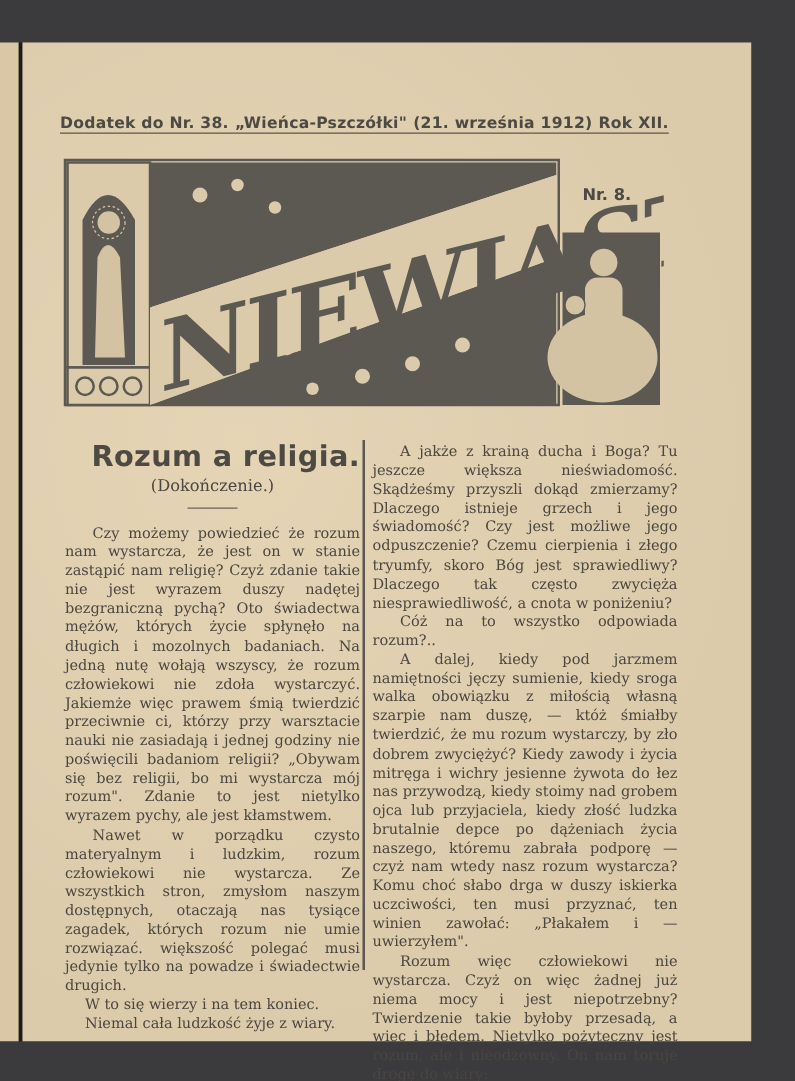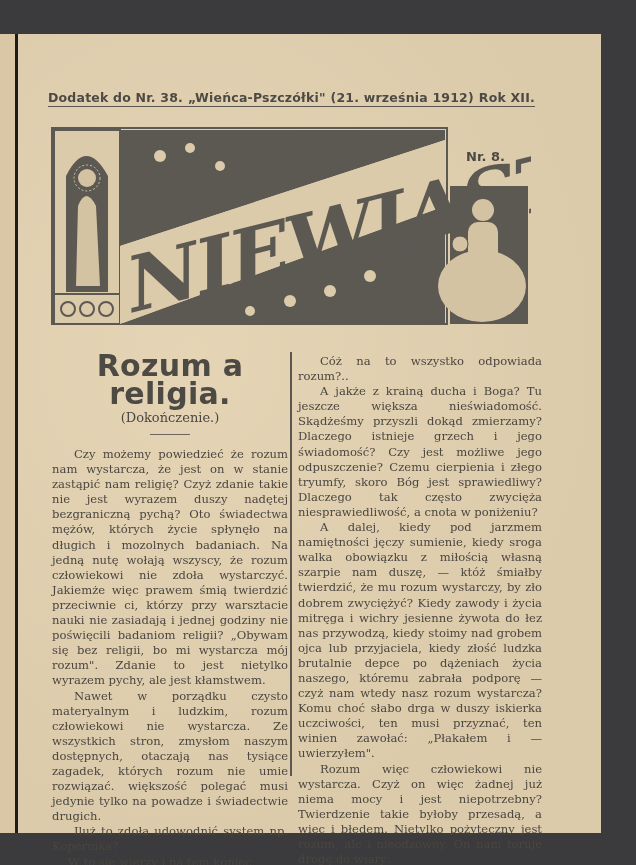--- a/index.html
+++ b/index.html
@@ -40,22 +40,22 @@
     position:absolute; top:318px;
     font-size:11.6px; line-height:15.1px; color:#4a4640;
     text-align:justify;
   }
   .col-left { left:34px; width:236px; }
   .col-right { left:280px; width:244px; top:320px; }
   .divider {
     position:absolute; left:272px; top:318px; width:1.5px; height:424px; background:#5c5750;
   }
   .title {
-    font-family:"DejaVu Sans", sans-serif; font-weight:bold; font-size:30px;
-    color:#4d4a44; text-align:center; margin:0; line-height:28px; letter-spacing:0.3px;
+    font-family:"DejaVu Sans", sans-serif; font-weight:bold; font-size:23px;
+    color:#4d4a44; text-align:right; margin:0; line-height:28px; letter-spacing:0.3px;
   }
   .subtitle { font-size:13px; text-align:center; margin-top:3px; line-height:13px; }
   .rule { width:40px; height:1px; background:#6a655d; margin:10px auto 12px; }
   p { margin:0; text-indent:22px; }
   p.last-centered { text-indent:16px; }
 </style>
 </head>
 <body>
 
 <div class="left-page"></div>
@@ -114,27 +114,26 @@
   </svg>
 
   <div class="issue-no">Nr. 8.</div>
 
   <div class="col col-left">
     <h1 class="title">Rozum a religia.</h1>
     <div class="subtitle">(Dokończenie.)</div>
     <div class="rule"></div>
     <p>Czy możemy powiedzieć że rozum nam wystarcza, że jest on w stanie zastąpić nam religię? Czyż zdanie takie nie jest wyrazem duszy nadętej bezgraniczną pychą? Oto świadectwa mężów, których życie spłynęło na długich i mozolnych badaniach. Na jedną nutę wołają wszyscy, że rozum człowiekowi nie zdoła wystarczyć. Jakiemże więc prawem śmią twierdzić przeciwnie ci, którzy przy warsztacie nauki nie zasiadają i jednej godziny nie poświęcili badaniom religii? „Obywam się bez religii, bo mi wystarcza mój rozum". Zdanie to jest nietylko wyrazem pychy, ale jest kłamstwem.</p>
     <p>Nawet w porządku czysto materyalnym i ludzkim, rozum człowiekowi nie wystarcza. Ze wszystkich stron, zmysłom naszym dostępnych, otaczają nas tysiące zagadek, których rozum nie umie rozwiązać. większość polegać musi jedynie tylko na powadze i świadectwie drugich.</p>
-    <p>Iluż to zdoła udowodnić system np. Kopernika?</p>
     <p class="last-centered">W to się wierzy i na tem koniec.</p>
     <p class="last-centered">Niemal cała ludzkość żyje z wiary.</p>
   </div>
 
   <div class="divider"></div>
 
   <div class="col col-right">
+    <p>A jakże z krainą ducha i Boga? Tu jeszcze większa nieświadomość. Skądżeśmy przyszli dokąd zmierzamy? Dlaczego istnieje grzech i jego świadomość? Czy jest możliwe jego odpuszczenie? Czemu cierpienia i złego tryumfy, skoro Bóg jest sprawiedliwy? Dlaczego tak często zwycięża niesprawiedliwość, a cnota w poniżeniu?</p>
     <p>Cóż na to wszystko odpowiada rozum?..</p>
-    <p>A jakże z krainą ducha i Boga? Tu jeszcze większa nieświadomość. Skądżeśmy przyszli dokąd zmierzamy? Dlaczego istnieje grzech i jego świadomość? Czy jest możliwe jego odpuszczenie? Czemu cierpienia i złego tryumfy, skoro Bóg jest sprawiedliwy? Dlaczego tak często zwycięża niesprawiedliwość, a cnota w poniżeniu?</p>
     <p>A dalej, kiedy pod jarzmem namiętności jęczy sumienie, kiedy sroga walka obowiązku z miłością własną szarpie nam duszę, — któż śmiałby twierdzić, że mu rozum wystarczy, by zło dobrem zwyciężyć? Kiedy zawody i życia mitręga i wichry jesienne żywota do łez nas przywodzą, kiedy stoimy nad grobem ojca lub przyjaciela, kiedy złość ludzka brutalnie depce po dążeniach życia naszego, któremu zabrała podporę — czyż nam wtedy nasz rozum wystarcza? Komu choć słabo drga w duszy iskierka uczciwości, ten musi przyznać, ten winien zawołać: „Płakałem i — uwierzyłem".</p>
     <p>Rozum więc człowiekowi nie wystarcza. Czyż on więc żadnej już niema mocy i jest niepotrzebny? Twierdzenie takie byłoby przesadą, a więc i błędem. Nietylko pożyteczny jest rozum, ale i nieodzowny. On nam toruje drogę do wiary:</p>
   </div>
 
 </div>
 
 </body></html>

